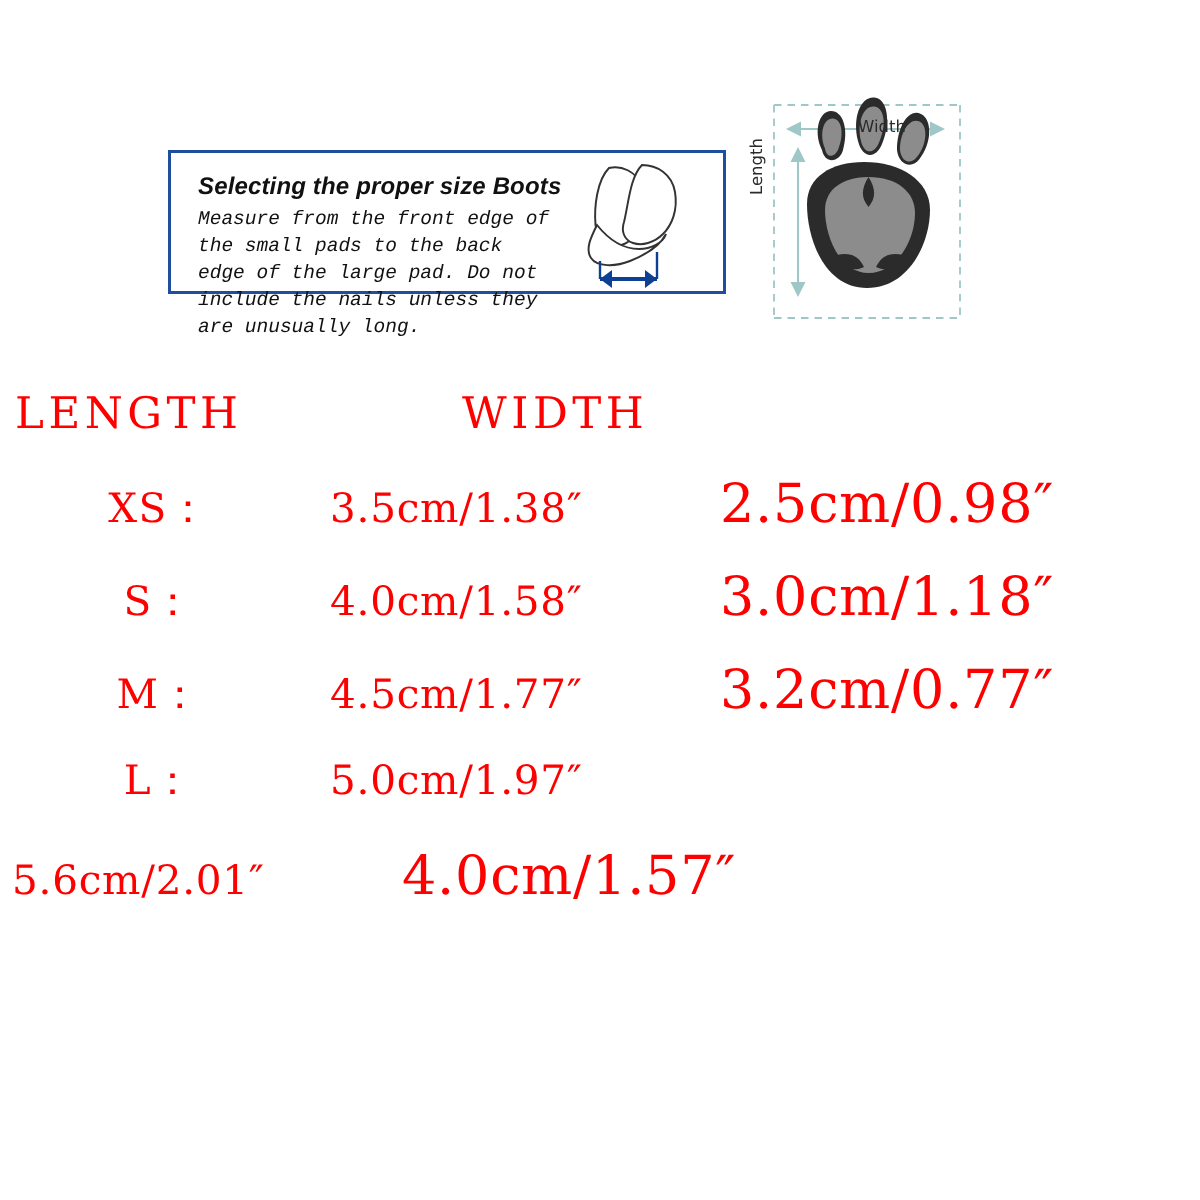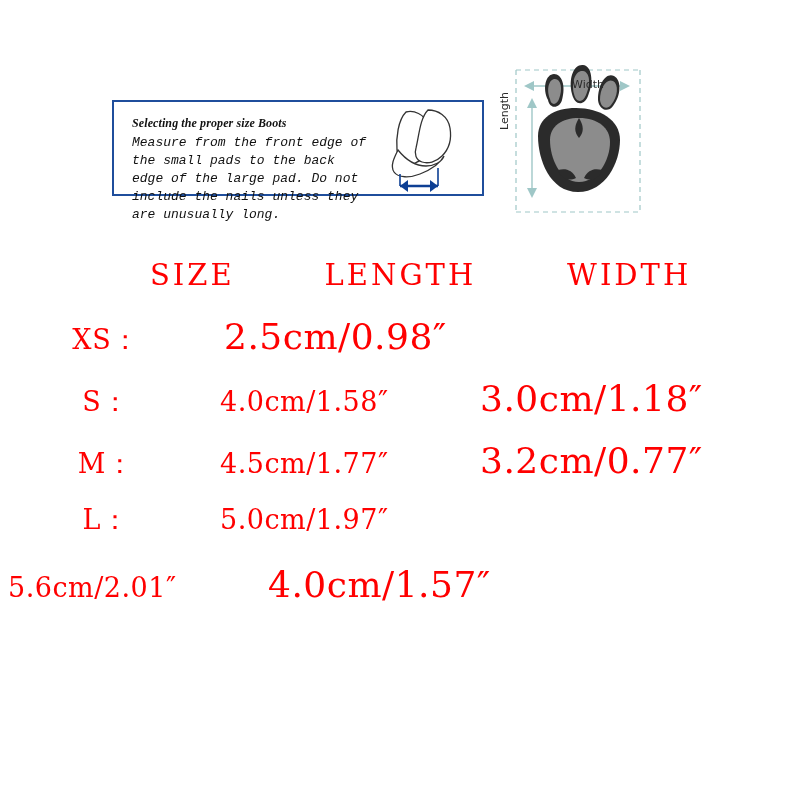--- a/index.html
+++ b/index.html
@@ -31,22 +31,22 @@
     width: 372px;
     height: 96px;
     border: 2px solid #1f4e9c;
     background: #ffffff;
     box-sizing: border-box;
   }
   #instruction-panel .pad {
     padding: 14px 12px 0 18px;
   }
   #instruction-title {
-    font-family: Liberation Serif, serif;
-    font-size: 12px;
+    font-family: Liberation Sans, sans-serif;
+    font-size: 16px;
     font-weight: bold;
     font-style: italic;
     color: #111111;
     letter-spacing: 0.1px;
     margin: 0 0 3px 0;
   }
   #instruction-body {
     font-family: Liberation Mono, monospace;
     font-size: 13px;
     font-style: italic;
@@ -218,27 +218,27 @@
     </svg>
 
     <div class="dim-label" id="label-width">Width</div>
     <div class="dim-label" id="label-length">Length</div>
   </div>
 </div>
 
 <div id="size-table">
 
   <div class="table-row" id="header-row">
-    <div class="cell-size">SIZE</div>
     <div class="cell-length">LENGTH</div>
     <div class="cell-width">WIDTH</div>
   </div>
 
   <div class="table-row">
     <div class="cell-size">XS：</div>
+    <div class="cell-length">3.5cm/1.38″</div>
     <div class="cell-width">2.5cm/0.98″</div>
   </div>
 
   <div class="table-row">
     <div class="cell-size">S：</div>
     <div class="cell-length">4.0cm/1.58″</div>
     <div class="cell-width">3.0cm/1.18″</div>
   </div>
 
   <div class="table-row">

